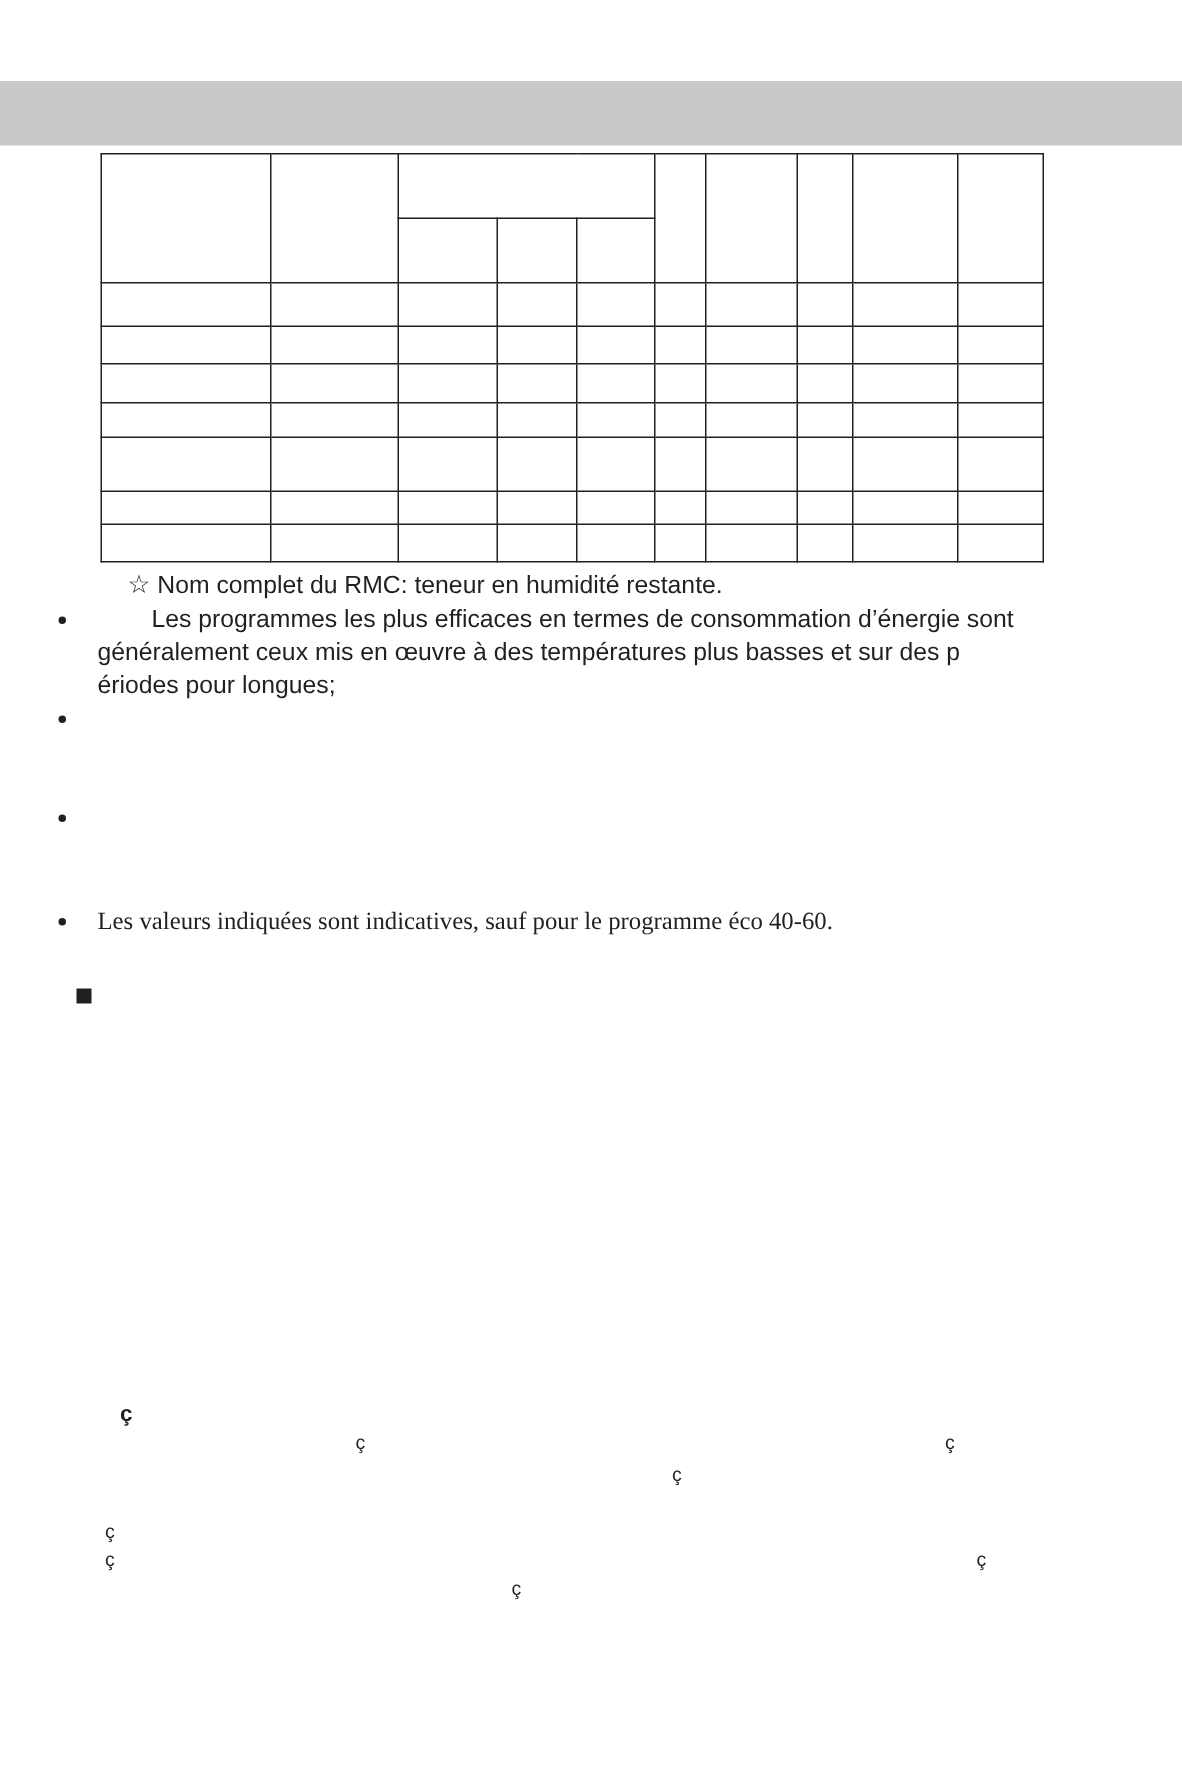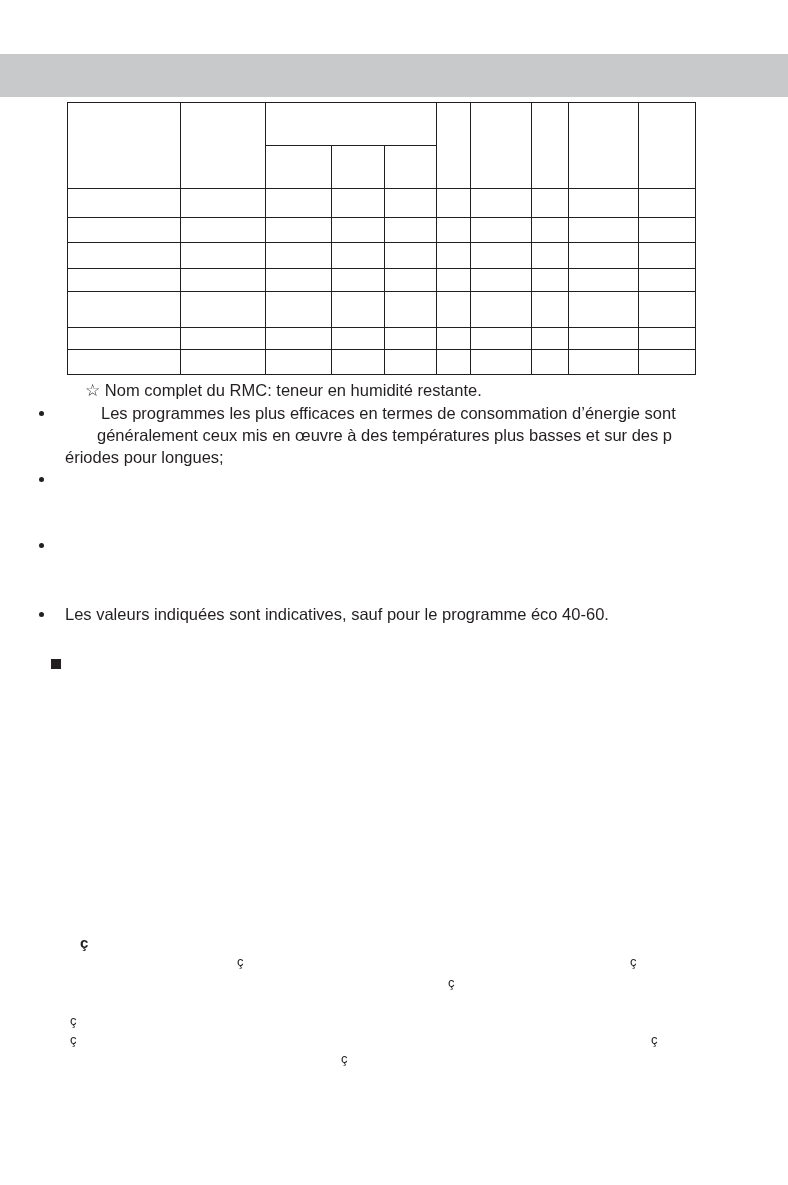--- a/index.html
+++ b/index.html
@@ -136,28 +136,28 @@
 </tbody>
   </table>
 
 <div class="line" style="left:85px; top:380px;">
   <span class="star">☆</span>
   <span>Nom complet du RMC: teneur en humidité restante.</span>
 </div>
 
 <div class="bullet" style="left:39px; top:411px;"></div>
 <div class="line" style="left:65px; top:403px;margin-left:36px;">Les programmes les plus efficaces en termes de consommation d’énergie sont</div>
-<div class="line" style="left:65px; top:425px;margin-left:32px;">généralement ceux mis en œuvre à des températures plus basses et sur des p</div>
+<div class="line" style="left:65px; top:425px;">généralement ceux mis en œuvre à des températures plus basses et sur des p</div>
 <div class="line" style="left:65px; top:447px;">ériodes pour longues;</div>
 
 <div class="bullet" style="left:39px; top:477px;"></div>
 <div class="bullet" style="left:39px; top:543px;"></div>
 
 <div class="bullet" style="left:39px; top:612px;"></div>
-<div class="line" style="left:65px; top:604px;">Les valeurs indiquées sont indicatives, sauf pour le programme éco 40-60.</div>
+<div class="line" style="left:65px; top:604px;font-family:Liberation Serif, serif;">Les valeurs indiquées sont indicatives, sauf pour le programme éco 40-60.</div>
 
 <div class="square"></div>
 
 <span class="cedilla bold" style="left:80px; top:936px;">ç</span>
 <span class="cedilla" style="left:237px; top:955px;">ç</span>
 <span class="cedilla" style="left:630px; top:955px;">ç</span>
 <span class="cedilla" style="left:448px; top:976px;">ç</span>
 <span class="cedilla" style="left:70px; top:1014px;">ç</span>
 <span class="cedilla" style="left:70px; top:1033px;">ç</span>
 <span class="cedilla" style="left:651px; top:1033px;">ç</span>

